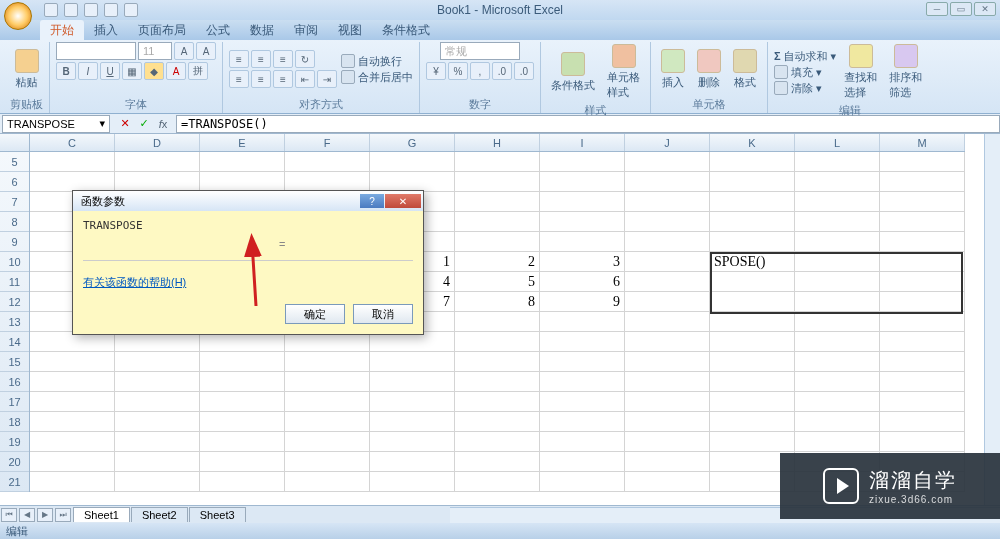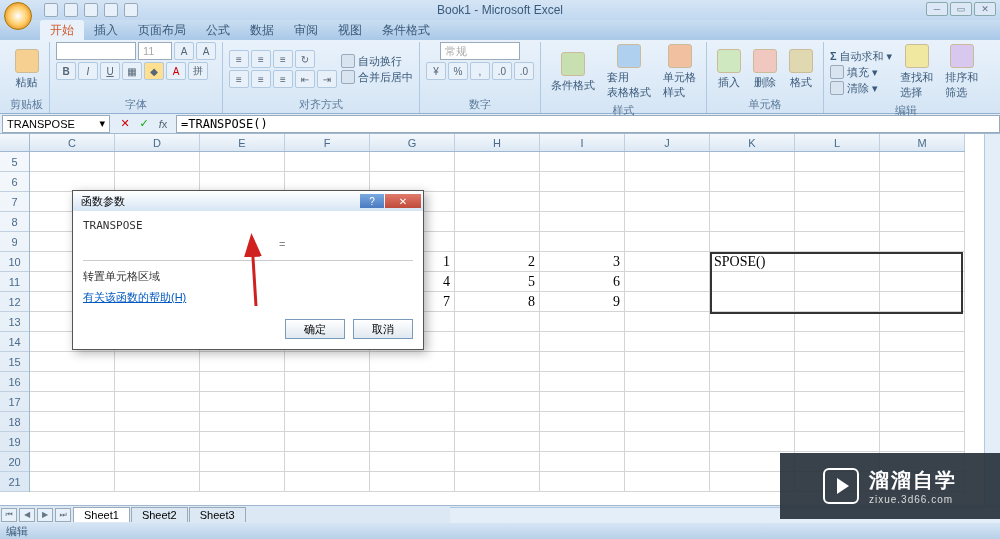--- a/index.html
+++ b/index.html
@@ -56,21 +56,21 @@
 
 .sheet-bar { position:absolute; bottom:16px; left:0; right:0; height:18px; background:#dce8f4; display:flex; align-items:center; border-top:1px solid #9fb8d0;}
 .sheet-nav-btn { width:16px; height:14px; background:#e8f0fa; border:1px solid #9ab; margin:0 1px; display:flex;align-items:center;justify-content:center;font-size:8px; color:#678;}
 .sheet-tab { padding:1px 10px; background:#fff; border:1px solid #9ab; border-bottom:none; font-size:11px; margin-left:1px;}
 .sheet-tab.inactive { background:#dce8f4;}
 
 
 .status-bar { position:absolute; bottom:0; left:0; right:0; height:16px; background:linear-gradient(#d6e5f5,#b8d0e8); font-size:11px; color:#3a5a7a; padding:0 6px; display:flex;align-items:center;}
 
 
-.dialog { position:absolute; top:190px; left:72px; width:352px; background:#ffffff; border:1px solid #555; box-shadow:3px 3px 10px rgba(0,0,0,0.3);}
+.dialog { position:absolute; top:190px; left:72px; width:352px; background:#fef9c3; border:1px solid #555; box-shadow:3px 3px 10px rgba(0,0,0,0.3);}
 .dlg-title { height:20px; background:linear-gradient(#fff,#d6e5f5); display:flex; align-items:center; justify-content:space-between; padding:0 2px 0 8px; font-size:11px;}
 .dlg-title-btns { display:flex;}
 .dlg-help { width:24px; height:14px; background:linear-gradient(#7aaae0,#4a7ac0); color:#fff; display:flex;align-items:center;justify-content:center;font-size:10px; border-radius:0;}
 .dlg-close { width:36px; height:14px; background:linear-gradient(#e07a6a,#c04a3a); color:#fff; display:flex;align-items:center;justify-content:center;font-size:10px; margin-left:1px;}
 .dlg-body { padding:8px 10px; font-size:11px; color:#333;}
 .dlg-fn-name { font-weight:normal; margin-bottom:6px; font-family:Consolas,monospace;}
 .dlg-row { display:flex; align-items:center; gap:6px; margin-bottom:4px;}
 .dlg-label { width:40px; text-align:right;}
 .dlg-input { flex:0 0 130px; height:18px; border:1px solid #7a9abb; background:#fff;}
 .dlg-collapse { width:18px; height:18px; border:1px solid #7a9abb; background:linear-gradient(#fff,#dce8f4); display:flex;align-items:center;justify-content:center;}
@@ -84,21 +84,21 @@
 
 
 .arrow { position:absolute; top:236px; left:246px; pointer-events:none;}
 .arrow svg { overflow:visible;}
 
 
 .watermark { position:absolute; right:0; bottom:20px; width:220px; height:66px; background:rgba(40,50,60,0.92); color:#fff; display:flex; align-items:center; justify-content:center; gap:10px; padding:0 12px;}
 .wm-logo { width:36px; height:36px; border:2px solid #fff; border-radius:6px; display:flex;align-items:center;justify-content:center;}
 .wm-logo::before { content:""; width:0; height:0; border-left:12px solid #fff; border-top:8px solid transparent; border-bottom:8px solid transparent; margin-left:3px;}
 .wm-text { display:flex; flex-direction:column; }
-.wm-main { font-size:20px; font-weight:bold; letter-spacing:2px;}
+.wm-main { font-size:20px; font-weight:normal; letter-spacing:2px;}
 .wm-sub { font-size:10px; letter-spacing:1px; opacity:0.8;}
 
 .vscroll { position:absolute; right:0; top:0; width:16px; height:100%; background:#e4eef8; border-left:1px solid #b0c8e0;}
 .hscroll { position:absolute; bottom:0; right:0; height:16px; width:55%; background:#e4eef8; border-top:1px solid #b0c8e0;}
 </style>
 </head>
 <body>
 
 <div class="titlebar">
   <div class="office-btn"></div>
@@ -209,25 +209,20 @@
       </div>
     </div>
     <div class="group-label">数字</div>
   </div>
 
   <div class="group">
     <div class="group-body">
       <div class="big-btn">
           <div class="ico" style="background:#c8e0b0;"></div>
           <span>条件格式</span>
-        </div>
-      <div class="big-btn">
-          <div class="ico" style="background:#b0d0f0;"></div>
-          <span style="white-space:pre-line;">套用
-表格格式</span>
         </div>
       <div class="big-btn">
           <div class="ico" style="background:#f0c0a0;"></div>
           <span style="white-space:pre-line;">单元格
 样式</span>
         </div>
     </div>
     <div class="group-label">样式</div>
   </div>
 
@@ -520,21 +515,20 @@
       <div class="dlg-help">?</div>
       <div class="dlg-close">✕</div>
     </div>
   </div>
   <div class="dlg-body">
     <div class="dlg-fn-name">TRANSPOSE</div>
     <div class="dlg-row" style="padding-left:190px;">
         <span class="dlg-eq">=</span>
       </div>
     <div class="dlg-desc">
-      <div>转置单元格区域</div>
     </div>
     <div style="display:flex;justify-content:space-between;align-items:center;margin-top:6px;">
       <span class="dlg-link">有关该函数的帮助(H)</span>
     </div>
   </div>
   <div class="dlg-buttons">
     <button class="dlg-btn">确定</button>
     <button class="dlg-btn">取消</button>
   </div>
 </div>

